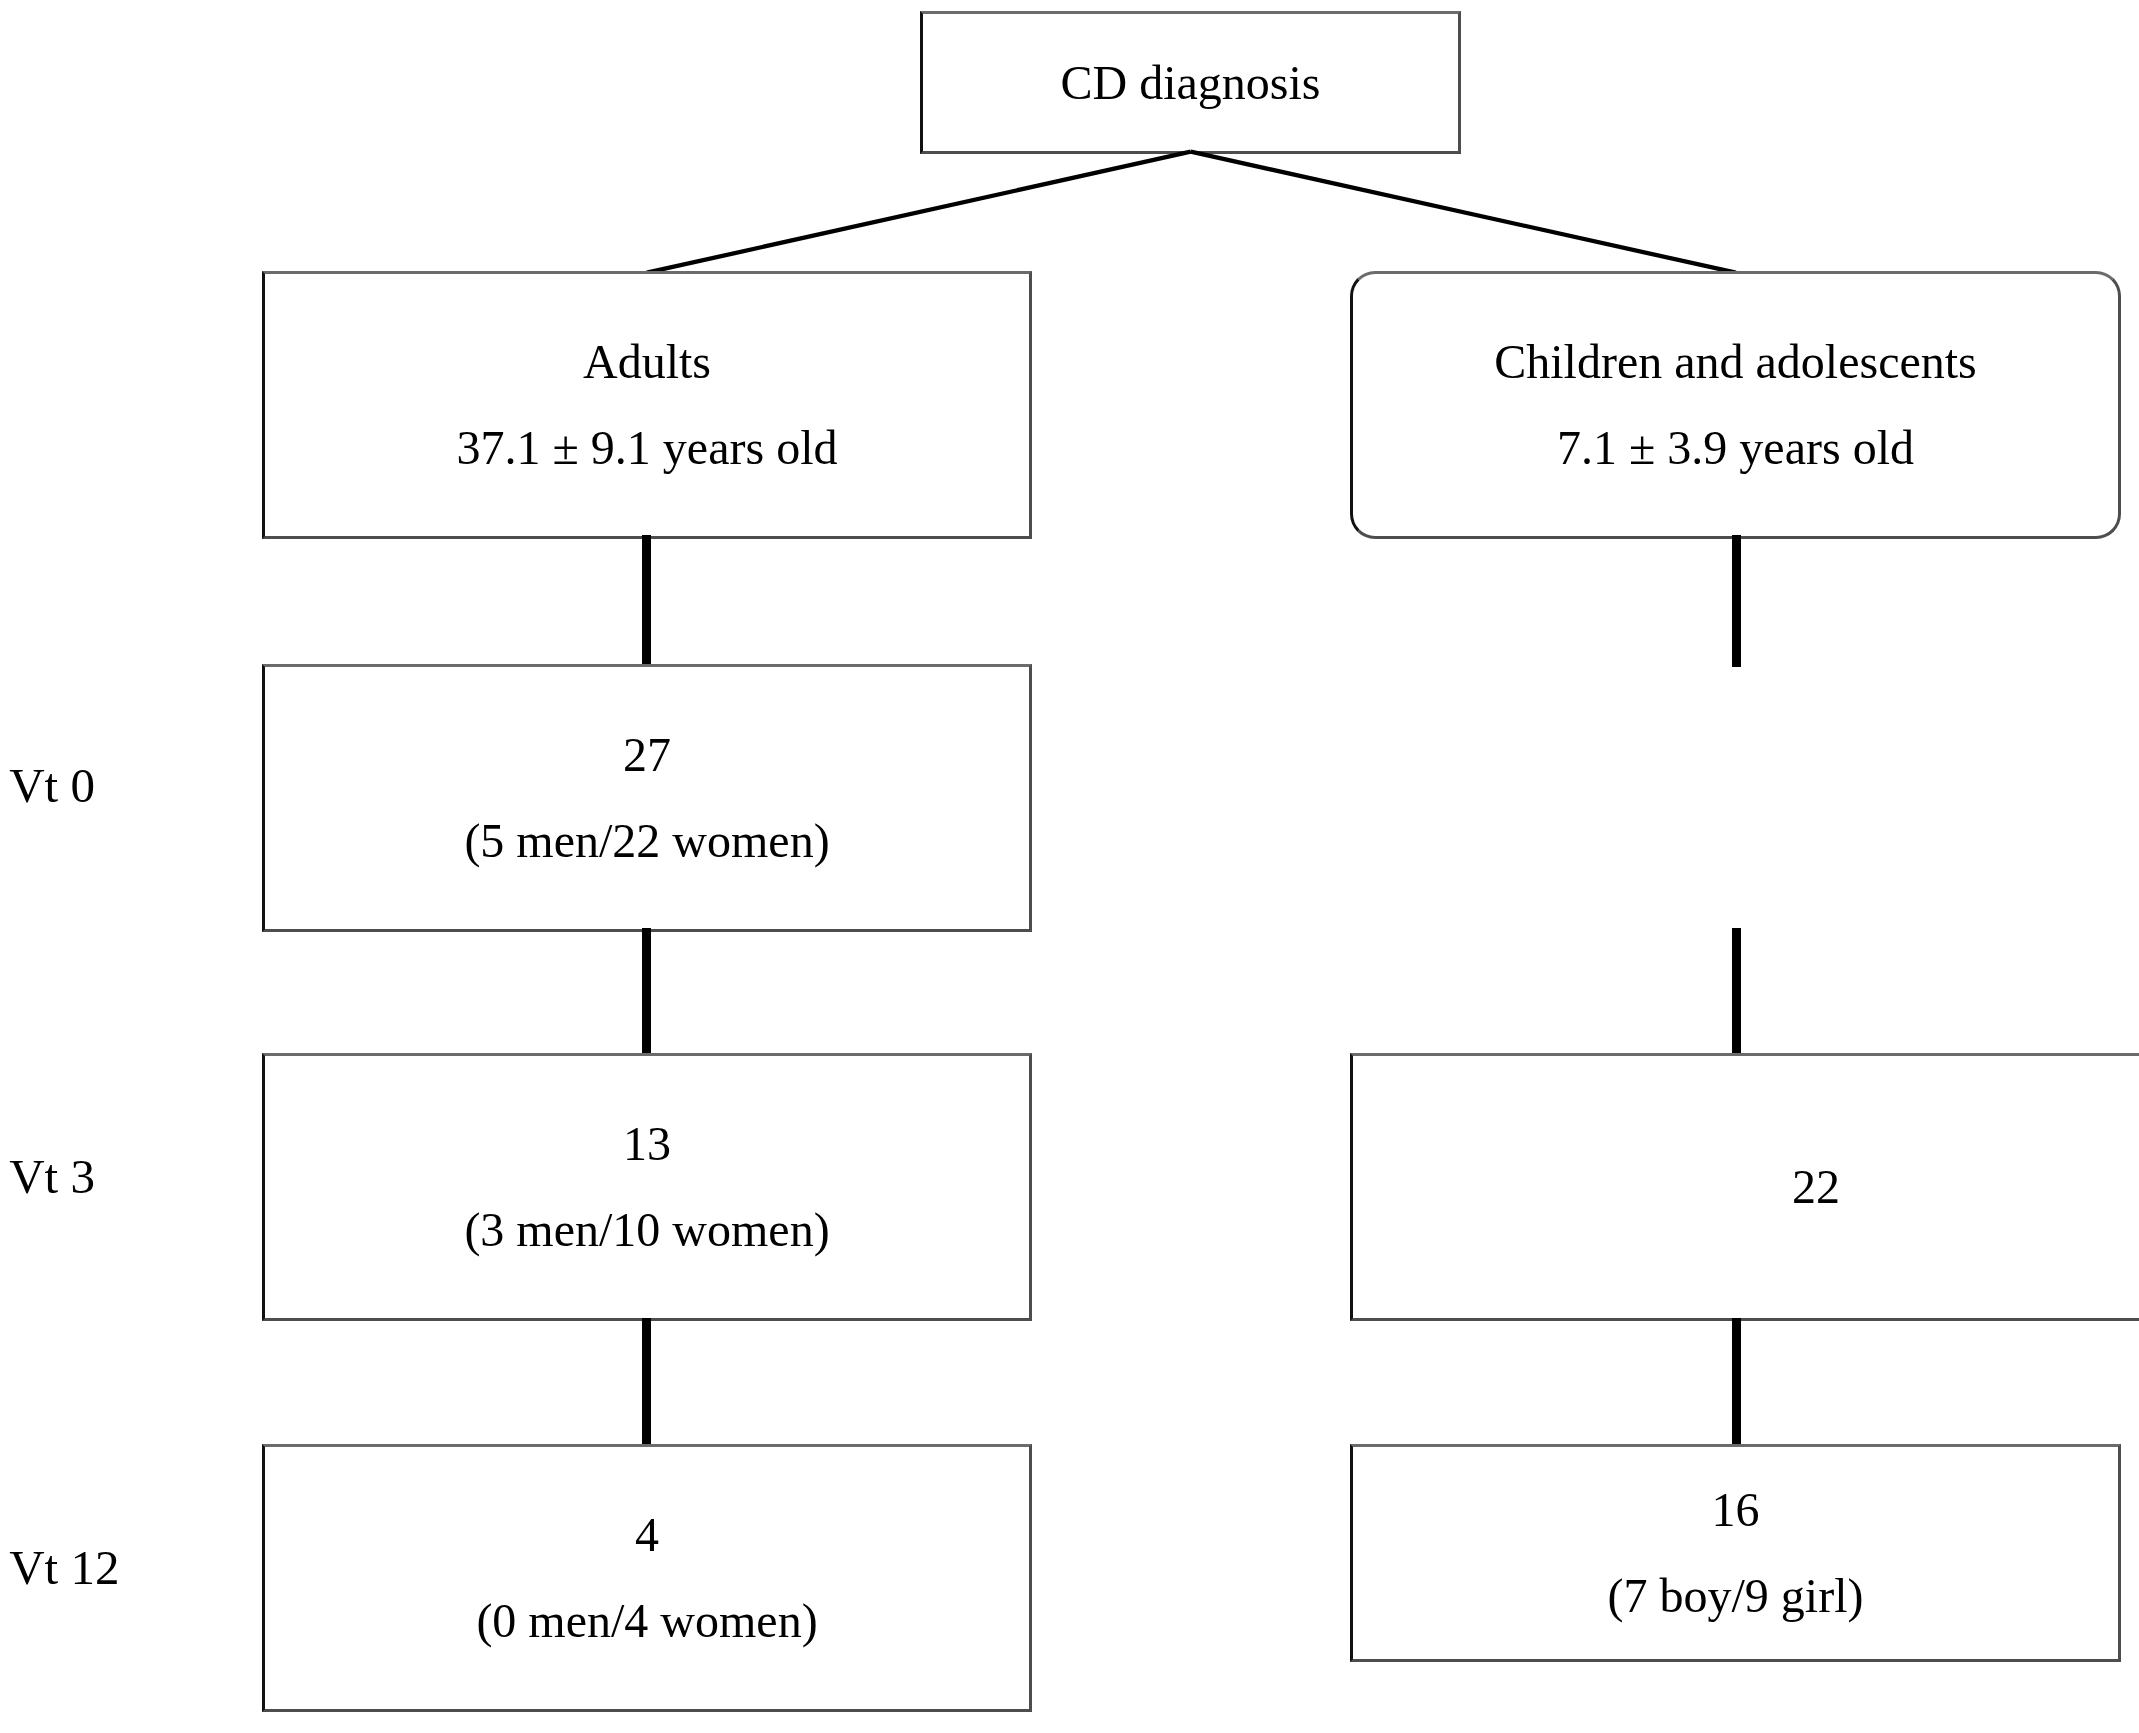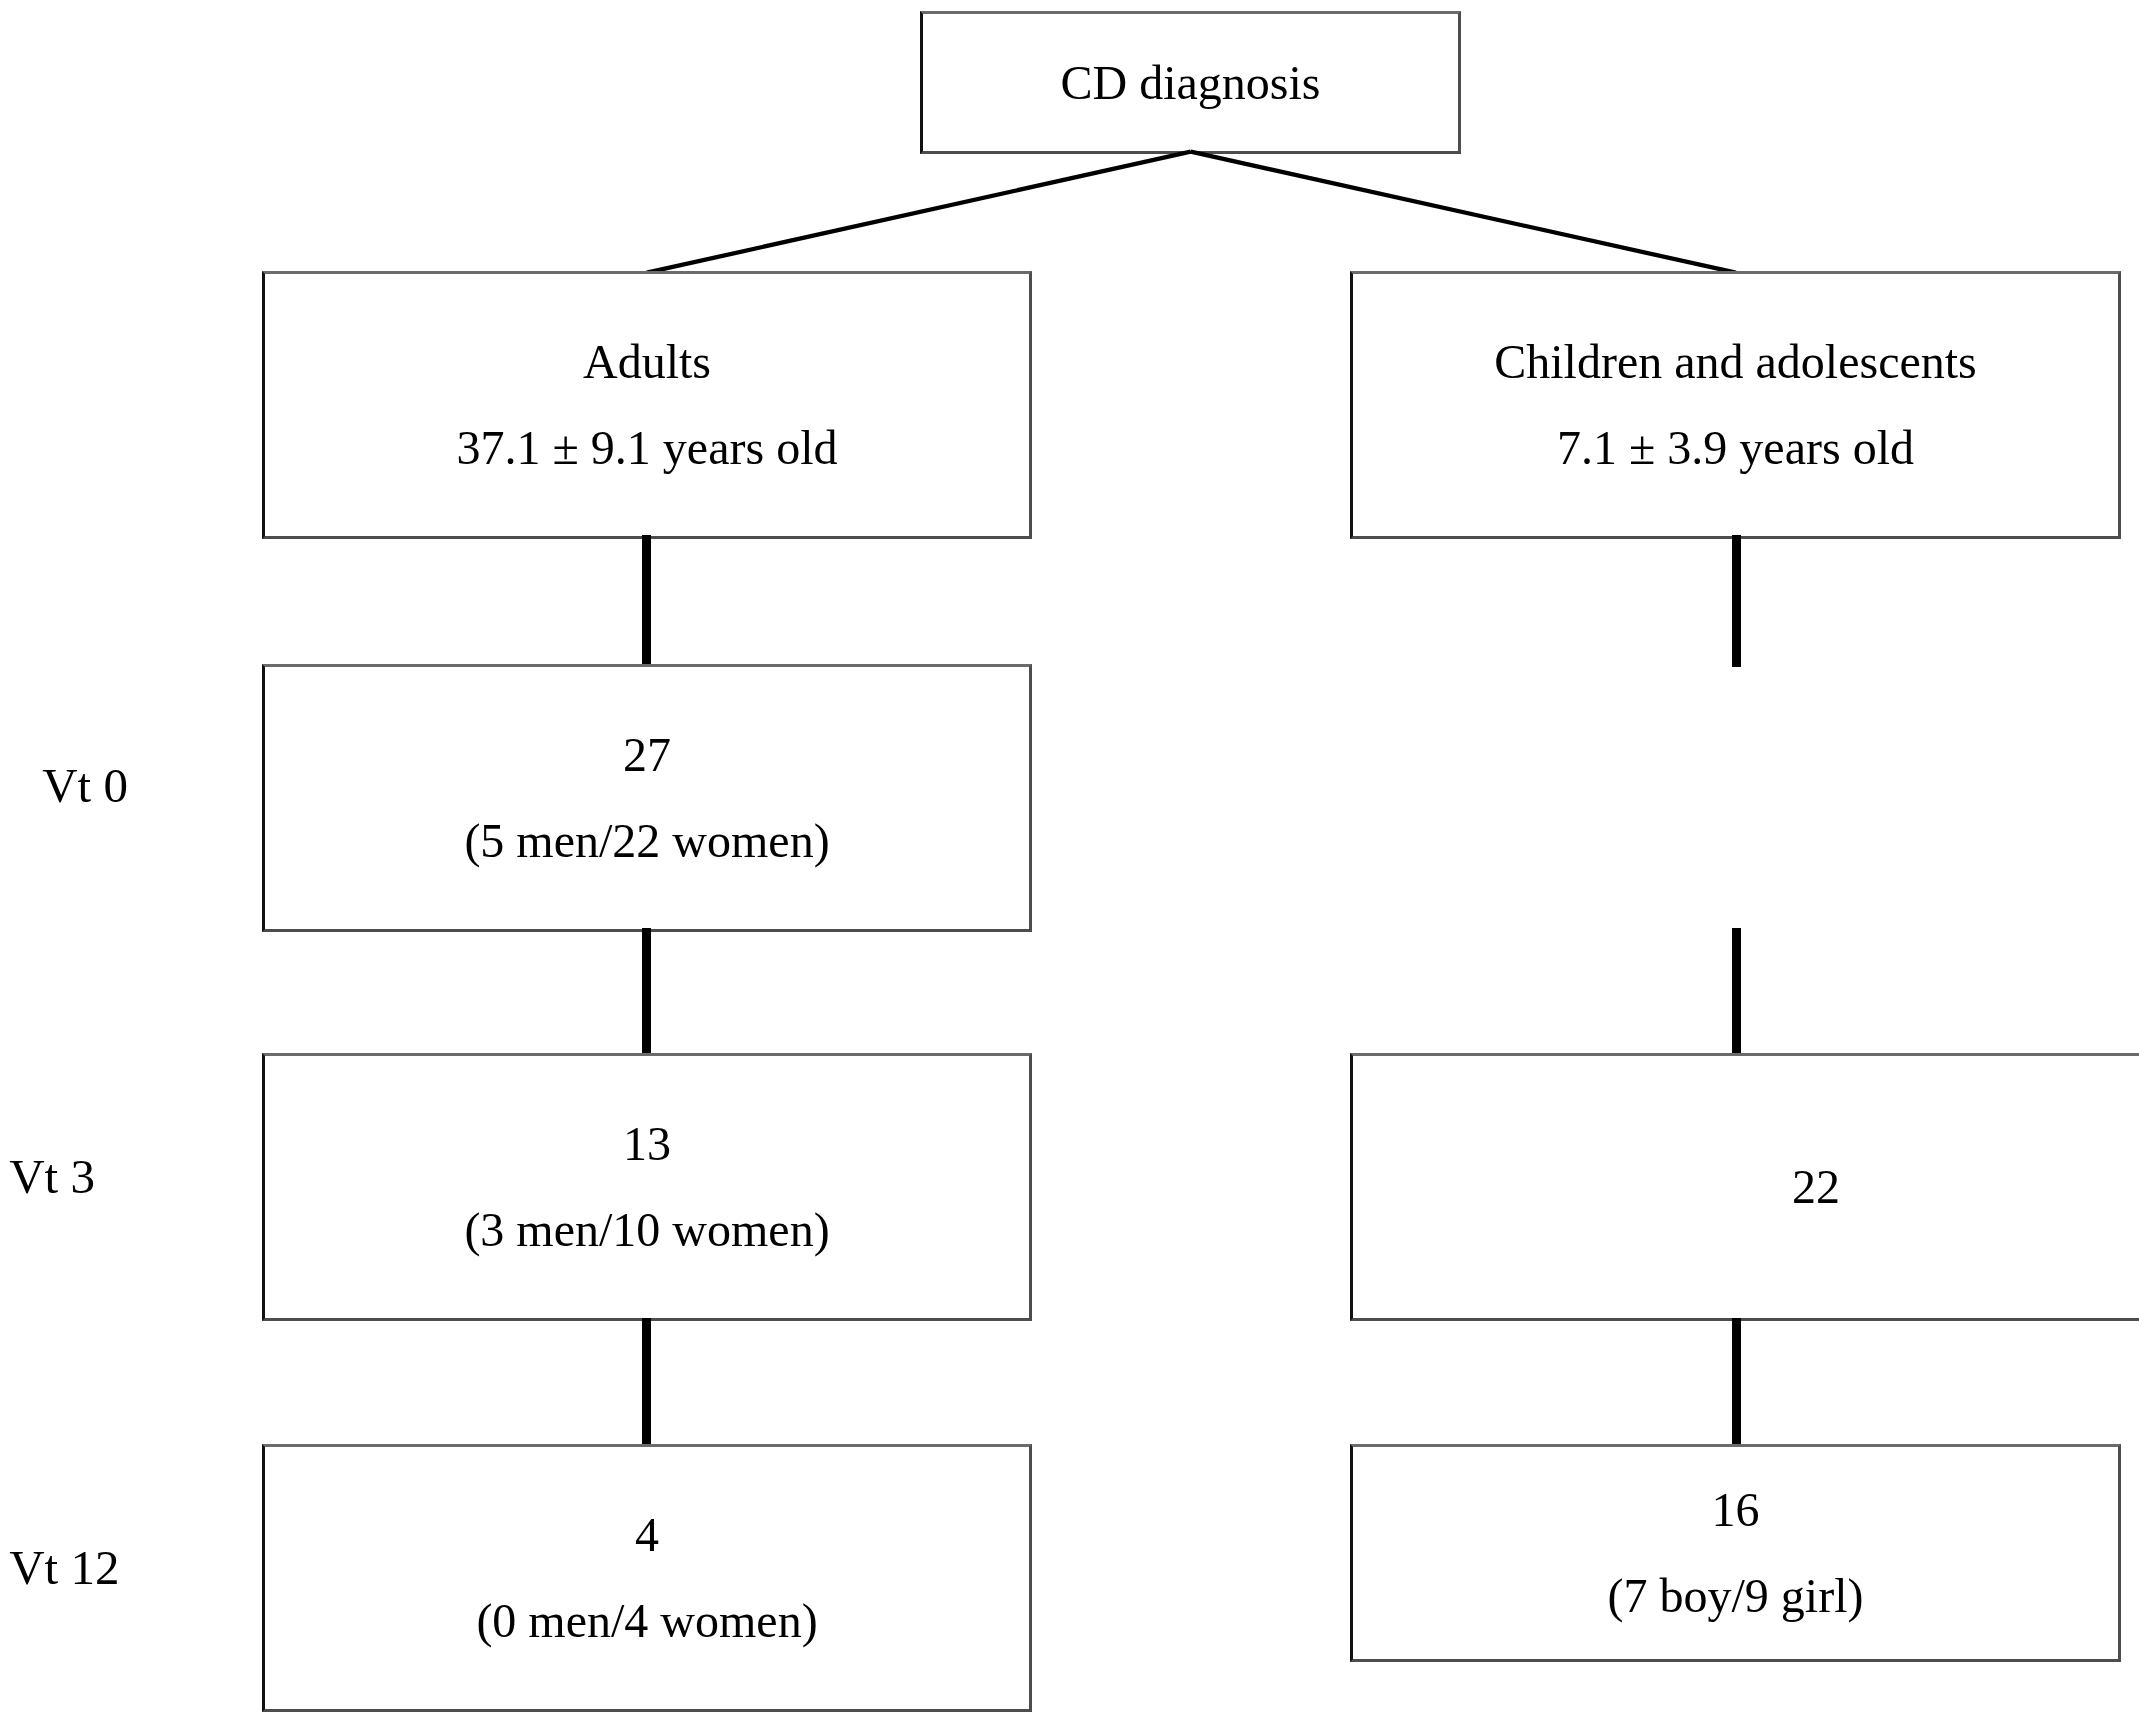--- a/index.html
+++ b/index.html
@@ -106,39 +106,39 @@
     <div class="line2">(3 men/10 women)</div>
   </div>
 
   <div class="vconn" style="left:642px; top:1318px; height:131px;"></div>
 
   <div class="node" style="left:262px; top:1444px; width:770px; height:268px;">
     <div class="line1">4</div>
     <div class="line2">(0 men/4 women)</div>
   </div>
 
-  <div class="node" style="left:1350px; top:271px; width:771px; height:268px;">
+  <div class="node" style="left:1350px; top:271px; width:771px; height:268px;border-radius:25px;">
     <div class="line1">Children and adolescents</div>
     <div class="line2">7.1 ± 3.9 years old</div>
   </div>
 
   <div class="vconn" style="left:1732px; top:535px; height:132px;"></div>
 
 
   <div class="vconn" style="left:1732px; top:928px; height:129px;"></div>
 
   <div class="node" style="left:1350px; top:1053px; width:932px; height:268px;">
     <div class="line1">22</div>
   </div>
 
   <div class="vconn" style="left:1732px; top:1318px; height:131px;"></div>
 
   <div class="node" style="left:1350px; top:1444px; width:771px; height:218px;">
     <div class="line1">16</div>
     <div class="line2">(7 boy/9 girl)</div>
   </div>
 
-  <div class="vt-label" style="left:9.2px; top:761px;margin-left:33px;">Vt 0</div>
+  <div class="vt-label" style="left:9.2px; top:761px;">Vt 0</div>
   <div class="vt-label" style="left:9.2px; top:1152px;">Vt 3</div>
   <div class="vt-label" style="left:9.2px; top:1543px;">Vt 12</div>
 
 </div>
 
 
 </body></html>

